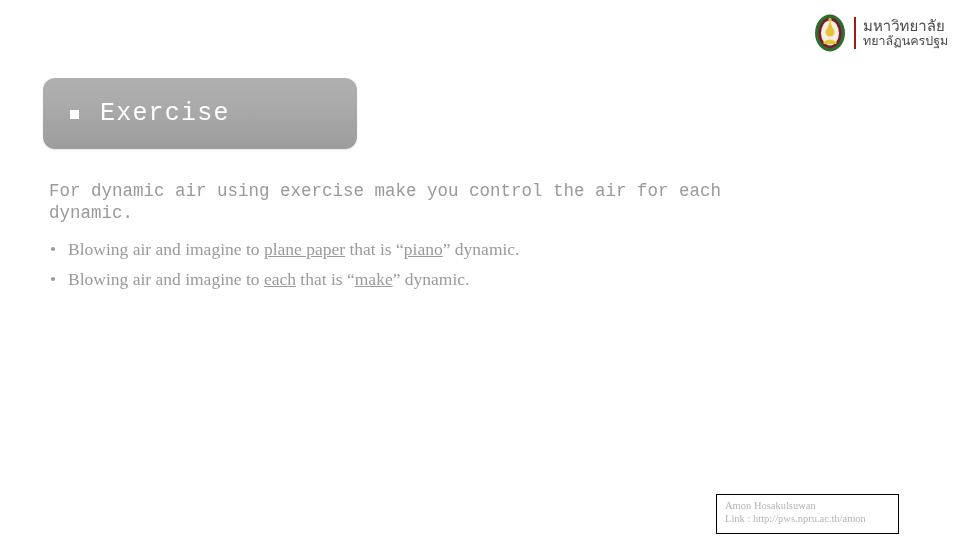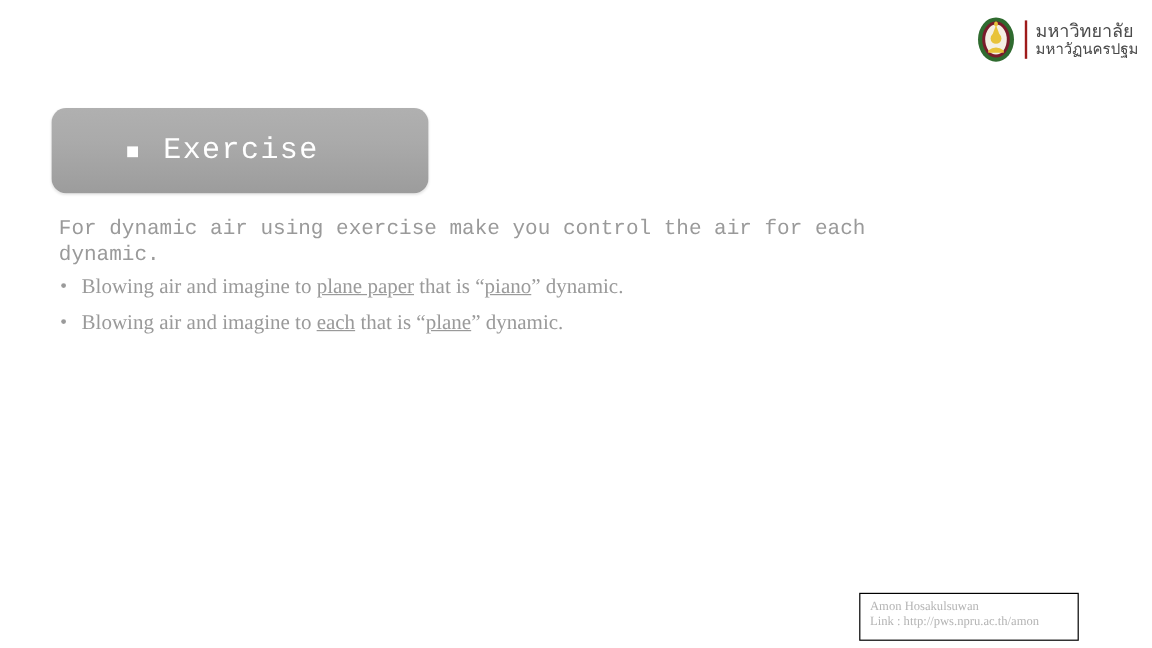--- a/index.html
+++ b/index.html
@@ -46,30 +46,30 @@
     font-family: "DejaVu Sans", "Liberation Sans", sans-serif;
     color: #4a4a4a;
   }
   .logo-text .line1 { font-size: 15px; }
   .logo-text .line2 { font-size: 12.5px; }
 
   
   .title-plaque {
     position: absolute;
     left: 43px;
-    top: 90px;
+    top: 78px;
     width: 314px;
     height: 71px;
     border-radius: 12px;
     background: linear-gradient(180deg, #b0b0b0 0%, #aaaaaa 40%, #a2a2a2 75%, #9c9c9c 100%);
     box-shadow: 0 1px 2px rgba(0,0,0,0.10);
     display: flex;
     align-items: center;
     box-sizing: border-box;
-    padding-left: 63px;
+    padding-left: 27px;
   }
   .title-bullet {
     width: 9px;
     height: 9px;
     background: #ffffff;
     flex: 0 0 auto;
     margin-right: 21px;
     margin-top: 2px;
   }
   .title-text {
@@ -85,21 +85,21 @@
     position: absolute;
     left: 49px;
     top: 180px;
     width: 830px;
     color: #9a9a9a;
     font-size: 17.5px;
     line-height: 22px;
     font-family: "Liberation Mono", "DejaVu Sans Mono", monospace;
   }
   .intro {
-    margin: 0 0 3px 0;
+    margin: 0 0 14px 0;
     width: 716px;
     white-space: normal;
   }
   .bullet-list {
     list-style: none;
     margin: 0;
     padding: 0;
   }
   .bullet-list li {
     position: relative;
@@ -146,39 +146,39 @@
     <ellipse cx="18" cy="20" rx="11.5" ry="15" fill="#7a1b2b"></ellipse>
     <ellipse cx="18" cy="20" rx="9" ry="12.5" fill="#f4f0e4"></ellipse>
     <path d="M18 8 L21 16 L15 16 Z" fill="#e8c33a"></path>
     <ellipse cx="18" cy="19" rx="4.5" ry="4.5" fill="#e8c33a"></ellipse>
     <path d="M11.5 29 Q18 24 24.5 29 L24.5 31 L11.5 31 Z" fill="#e8c33a"></path>
     <rect x="16.5" y="5" width="3" height="4" rx="1.4" fill="#e8c33a"></rect>
   </svg>
   <div class="logo-divider"></div>
   <div class="logo-text">
     <span class="line1">มหาวิทยาลัย</span>
-    <span class="line2">มหาวัฏนครปฐม</span>
+    <span class="line2">ทยาลัฏนครปฐม</span>
   </div>
 </div>
 
 <div class="title-plaque">
   <div class="title-bullet"></div>
   <div class="title-text">Exercise</div>
 </div>
 
 <div class="content">
   <p class="intro">For dynamic air using exercise make you control the air for each dynamic.</p>
   <ul class="bullet-list">
     <li>
       <span class="dot"></span>
       <span class="rich"><span>Blowing air and imagine to </span><span class="u">plane paper</span><span> that is “</span><span class="u">piano</span><span>” dynamic.</span></span>
     </li>
     <li>
       <span class="dot"></span>
-      <span class="rich"><span>Blowing air and imagine to </span><span class="u">each</span><span> that is “</span><span class="u">plane</span><span>” dynamic.</span></span>
+      <span class="rich"><span>Blowing air and imagine to </span><span class="u">each</span><span> that is “</span><span class="u">make</span><span>” dynamic.</span></span>
     </li>
   </ul>
 </div>
 
 <div class="credit-box">
   <div>Amon Hosakulsuwan</div>
   <div>Link : http://pws.npru.ac.th/amon</div>
 </div>
 
 </body></html>

